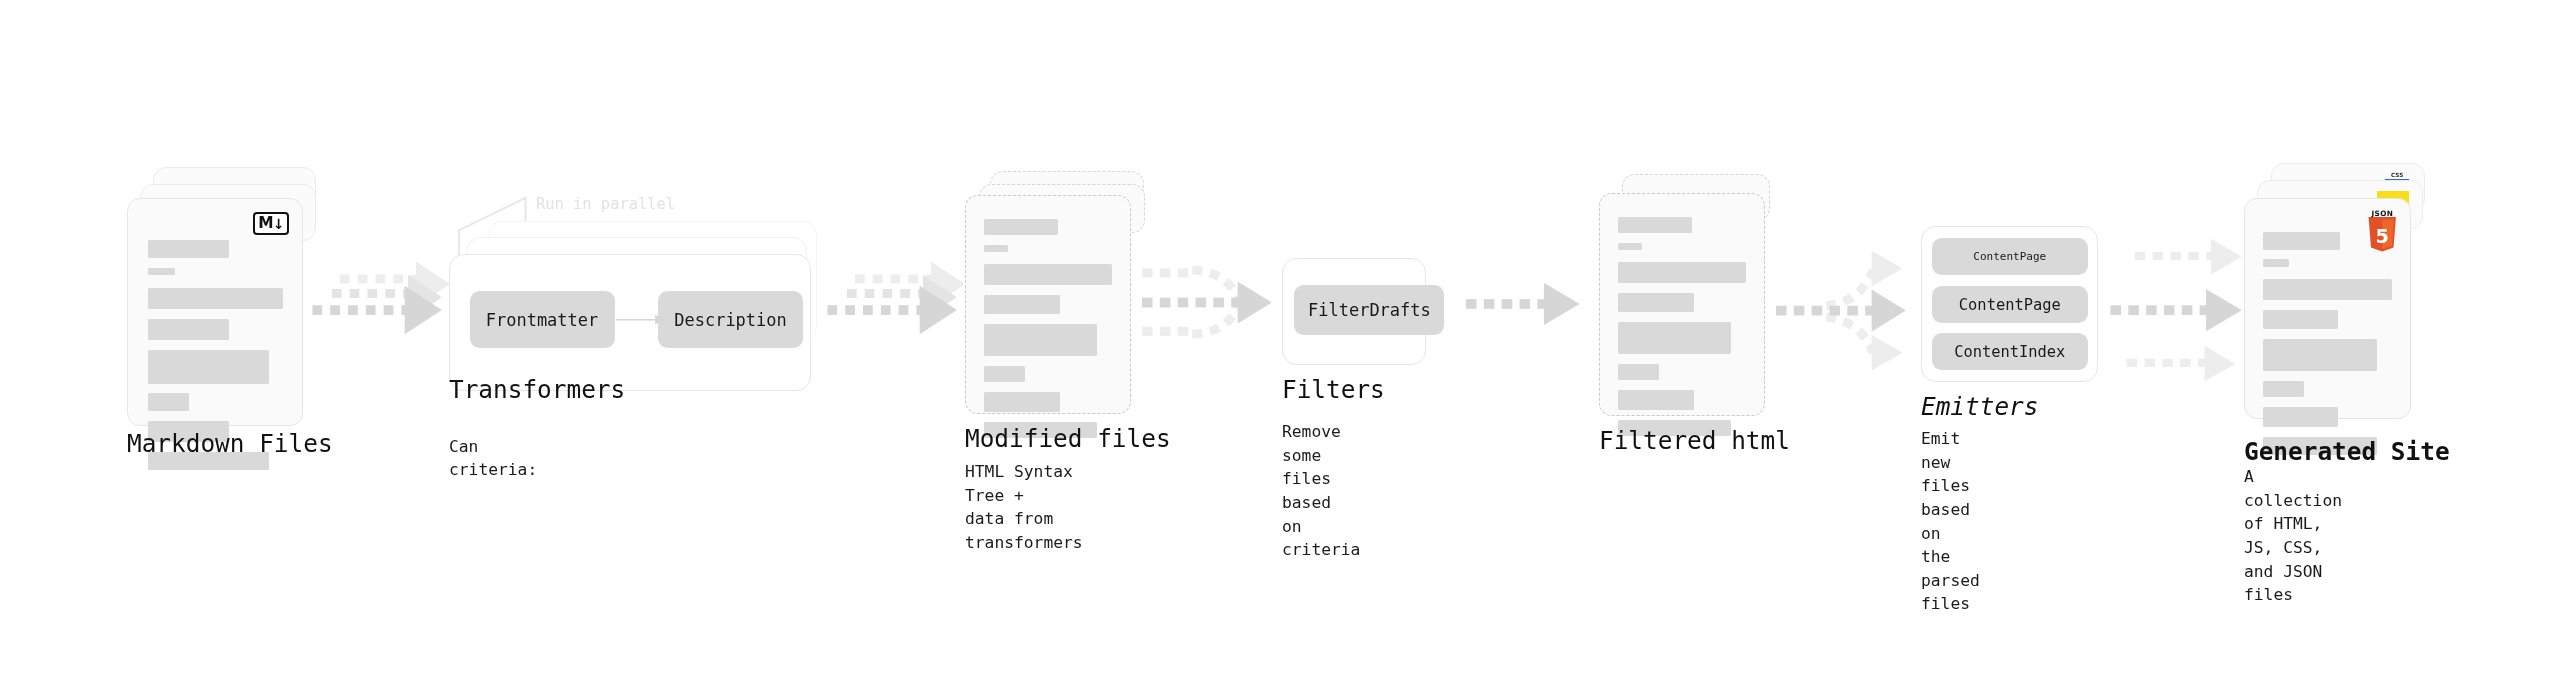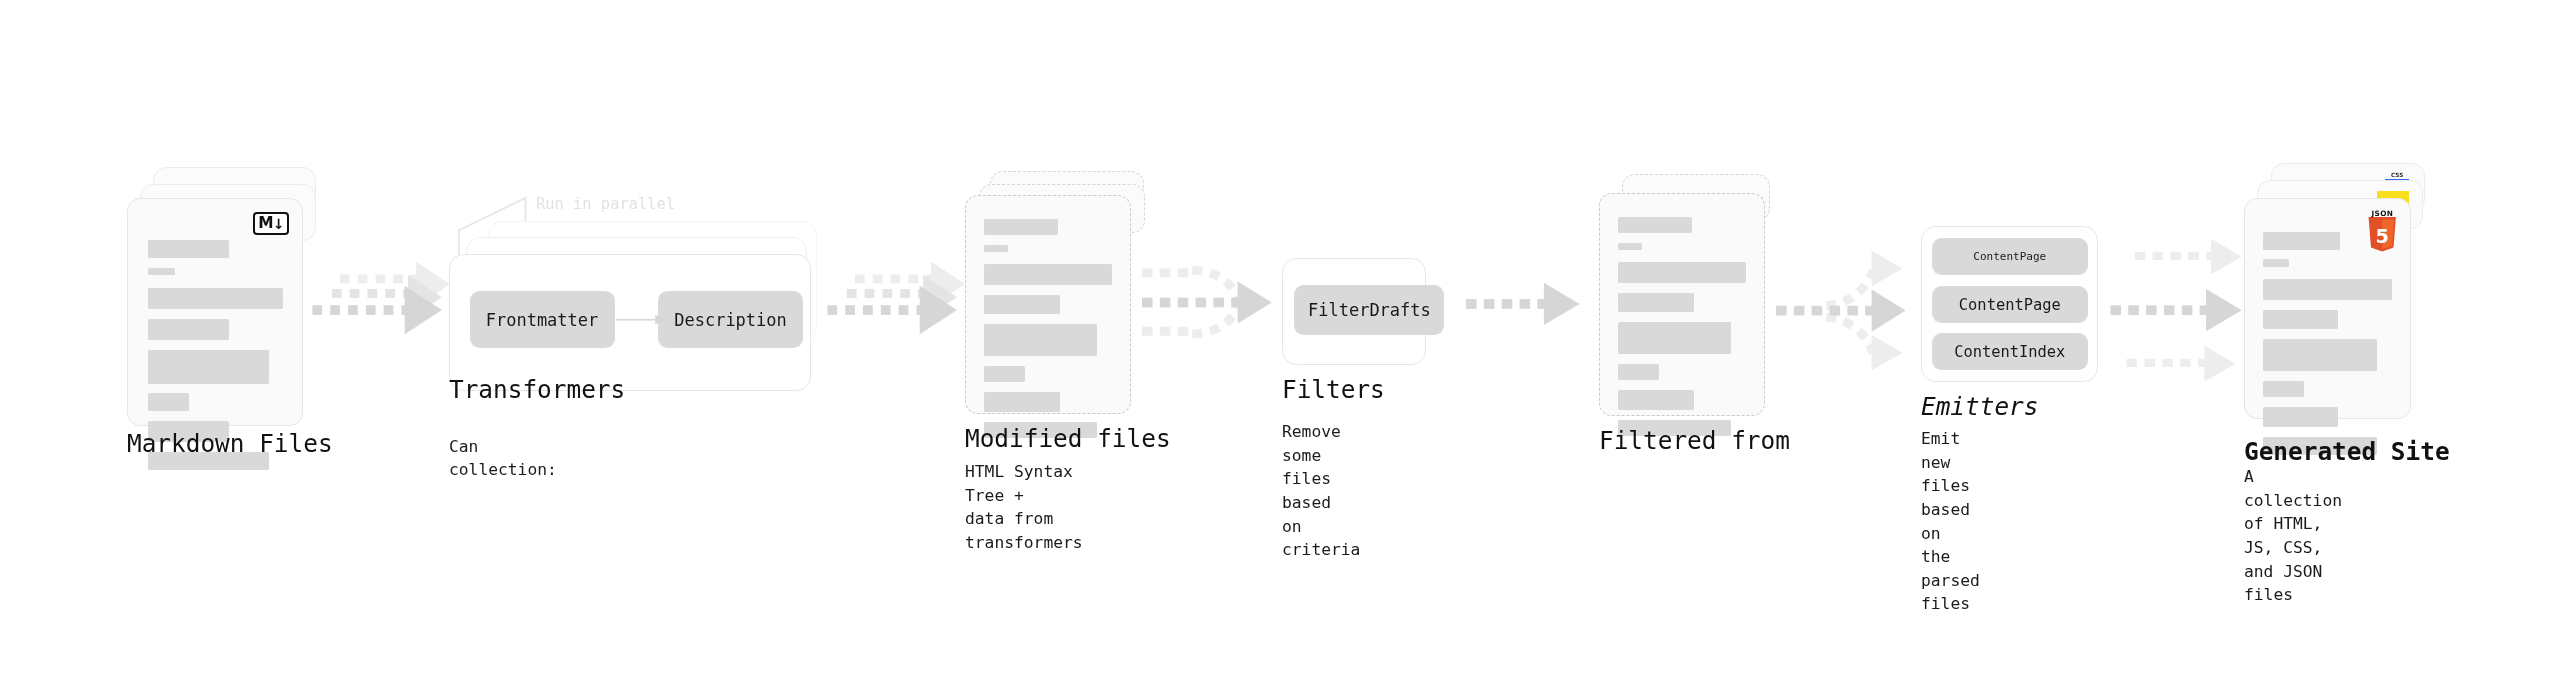--- a/index.html
+++ b/index.html
@@ -203,21 +203,21 @@
       <div class="pill" style="left:19.5px;top:36px;width:145px;height:57px;">Frontmatter</div>
       <svg class="arrow-svg" width="54" height="11.4" style="left:166px;top:59px;" viewBox="0 0 66 14">
         <line x1="0" y1="7" x2="48" y2="7" stroke="#d6d6d6" stroke-width="2"></line>
         <path d="M48 1 L60 7 L48 13 Z" fill="#d6d6d6"></path>
       </svg>
     </div>
 
     <div class="title" style="left:449px;top:375px;">Transformers</div>
 
     <div class="sub" style="left:449px;top:411px;">
-      <div>Can collection:</div>
+      <div>Can criteria:</div>
     </div>
   </div>
 
   <svg class="arrow-svg" width="163" height="89" style="left:822px;top:268px;" viewBox="0 0 200 110">
     <g fill="#ededed">
       <rect x="40" y="8" width="12" height="11"></rect>
         <rect x="62" y="8" width="12" height="11"></rect>
       <rect x="84" y="8" width="12" height="11"></rect>
         <rect x="106" y="8" width="12" height="11"></rect>
       <rect x="128" y="8" width="12" height="11"></rect>
@@ -315,21 +315,21 @@
         <div class="bar" style="width:19%;height:6.5px;margin-bottom:12.2px;"></div>
         <div class="bar" style="width:100%;height:21px;"></div>
         <div class="bar" style="width:59%;height:19.5px;"></div>
         <div class="bar" style="width:88%;height:32.5px;"></div>
         <div class="bar" style="width:32%;height:16.3px;"></div>
         <div class="bar" style="width:59%;height:19.5px;"></div>
         <div class="bar" style="width:88%;height:16.3px;"></div>
       </div>
     </div>
 
-    <div class="title" style="left:1599px;top:426px;">Filtered from</div>
+    <div class="title" style="left:1599px;top:426px;">Filtered html</div>
   </div>
 
   <svg class="arrow-svg" width="154" height="146" style="left:1776px;top:236px;" viewBox="0 0 190 180">
     <g fill="#ededed">
       <path d="M62 86 Q104 82 120 42" fill="none" stroke="#ededed" stroke-width="11" stroke-dasharray="12 10"></path>
       <path d="M118 18 L156 40 L118 62 Z"></path>
       <path d="M62 100 Q104 104 120 144" fill="none" stroke="#ededed" stroke-width="11" stroke-dasharray="12 10"></path>
       <path d="M118 122 L156 144 L118 166 Z"></path>
     </g>
     <g fill="#d6d6d6">

